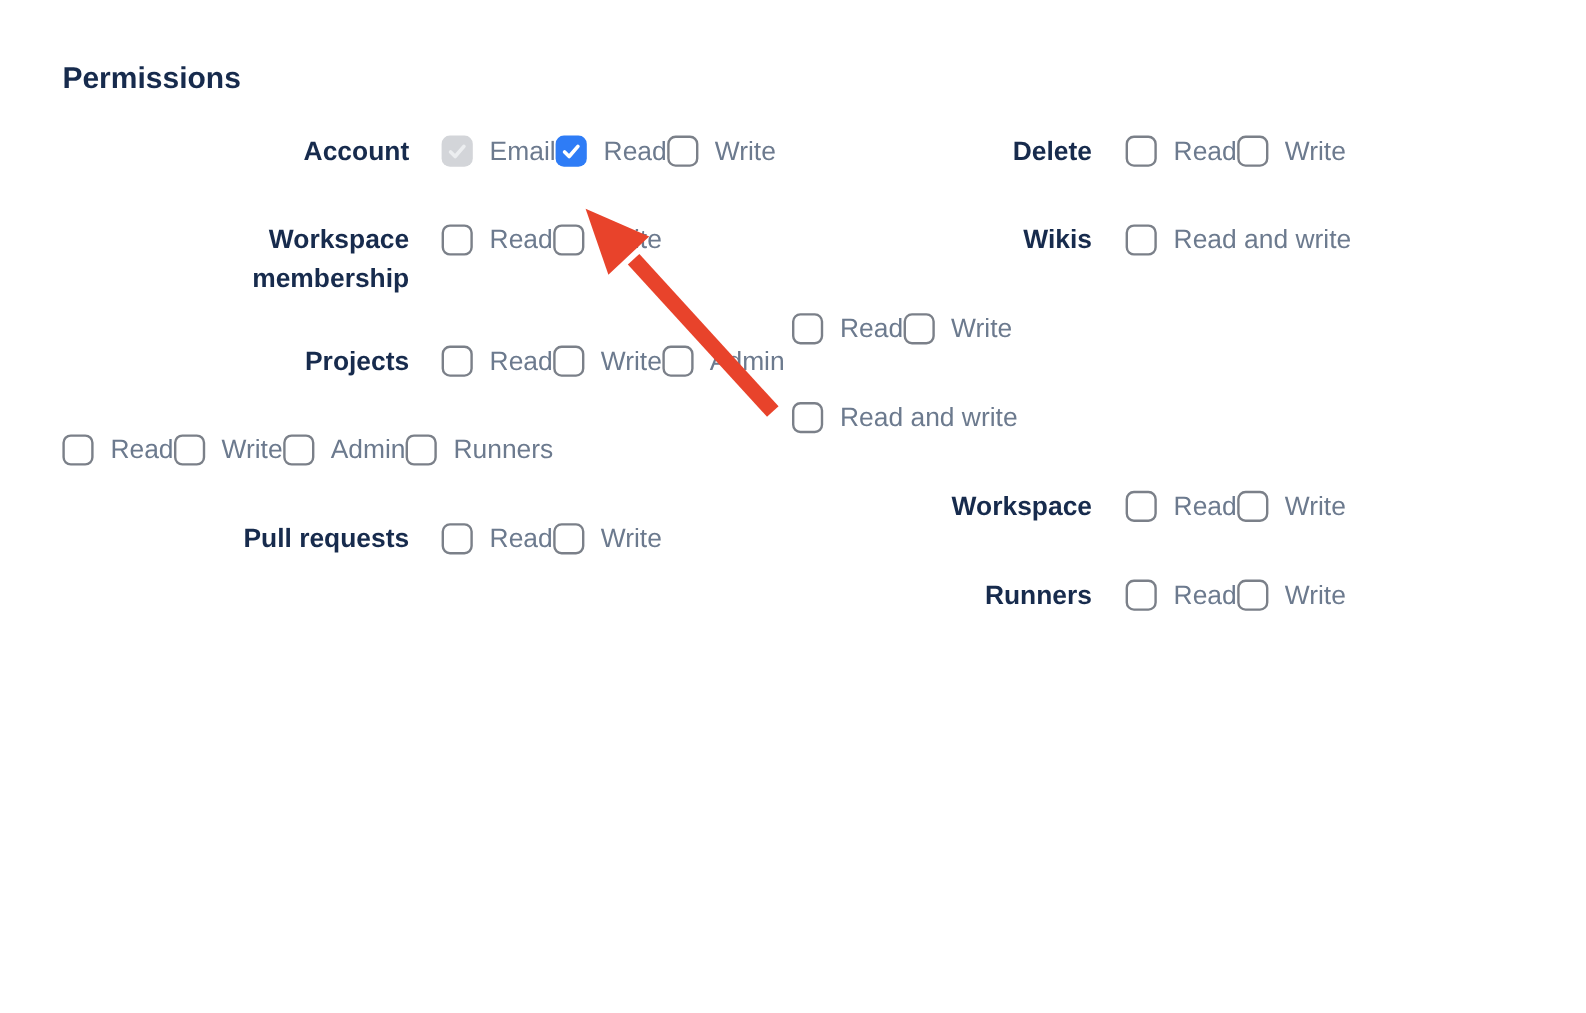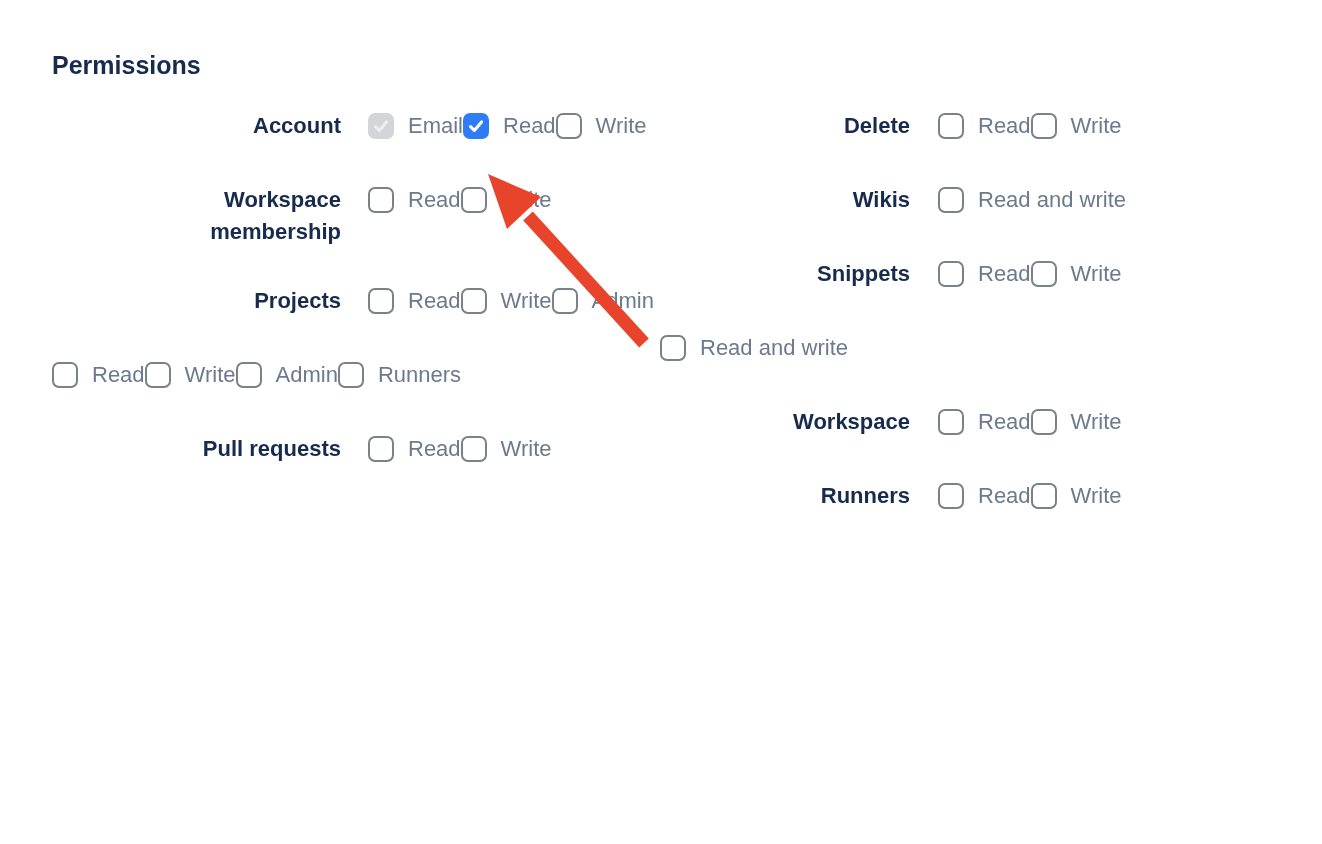--- a/index.html
+++ b/index.html
@@ -188,21 +188,20 @@
         <div class="glabel"><span class="glabel-inner">Wikis</span></div>
         <div class="opts">
           <label class="opt">
             <span class="cb unchecked"></span>
             <span class="olabel">Read and write</span>
           </label>
         </div>
       </div>
 
       <div class="group">
-        <div class="glabel"><span class="glabel-inner">Snippets</span></div>
         <div class="opts">
           <label class="opt">
             <span class="cb unchecked"></span>
             <span class="olabel">Read</span>
           </label>
           <label class="opt">
             <span class="cb unchecked"></span>
             <span class="olabel">Write</span>
           </label>
         </div>

